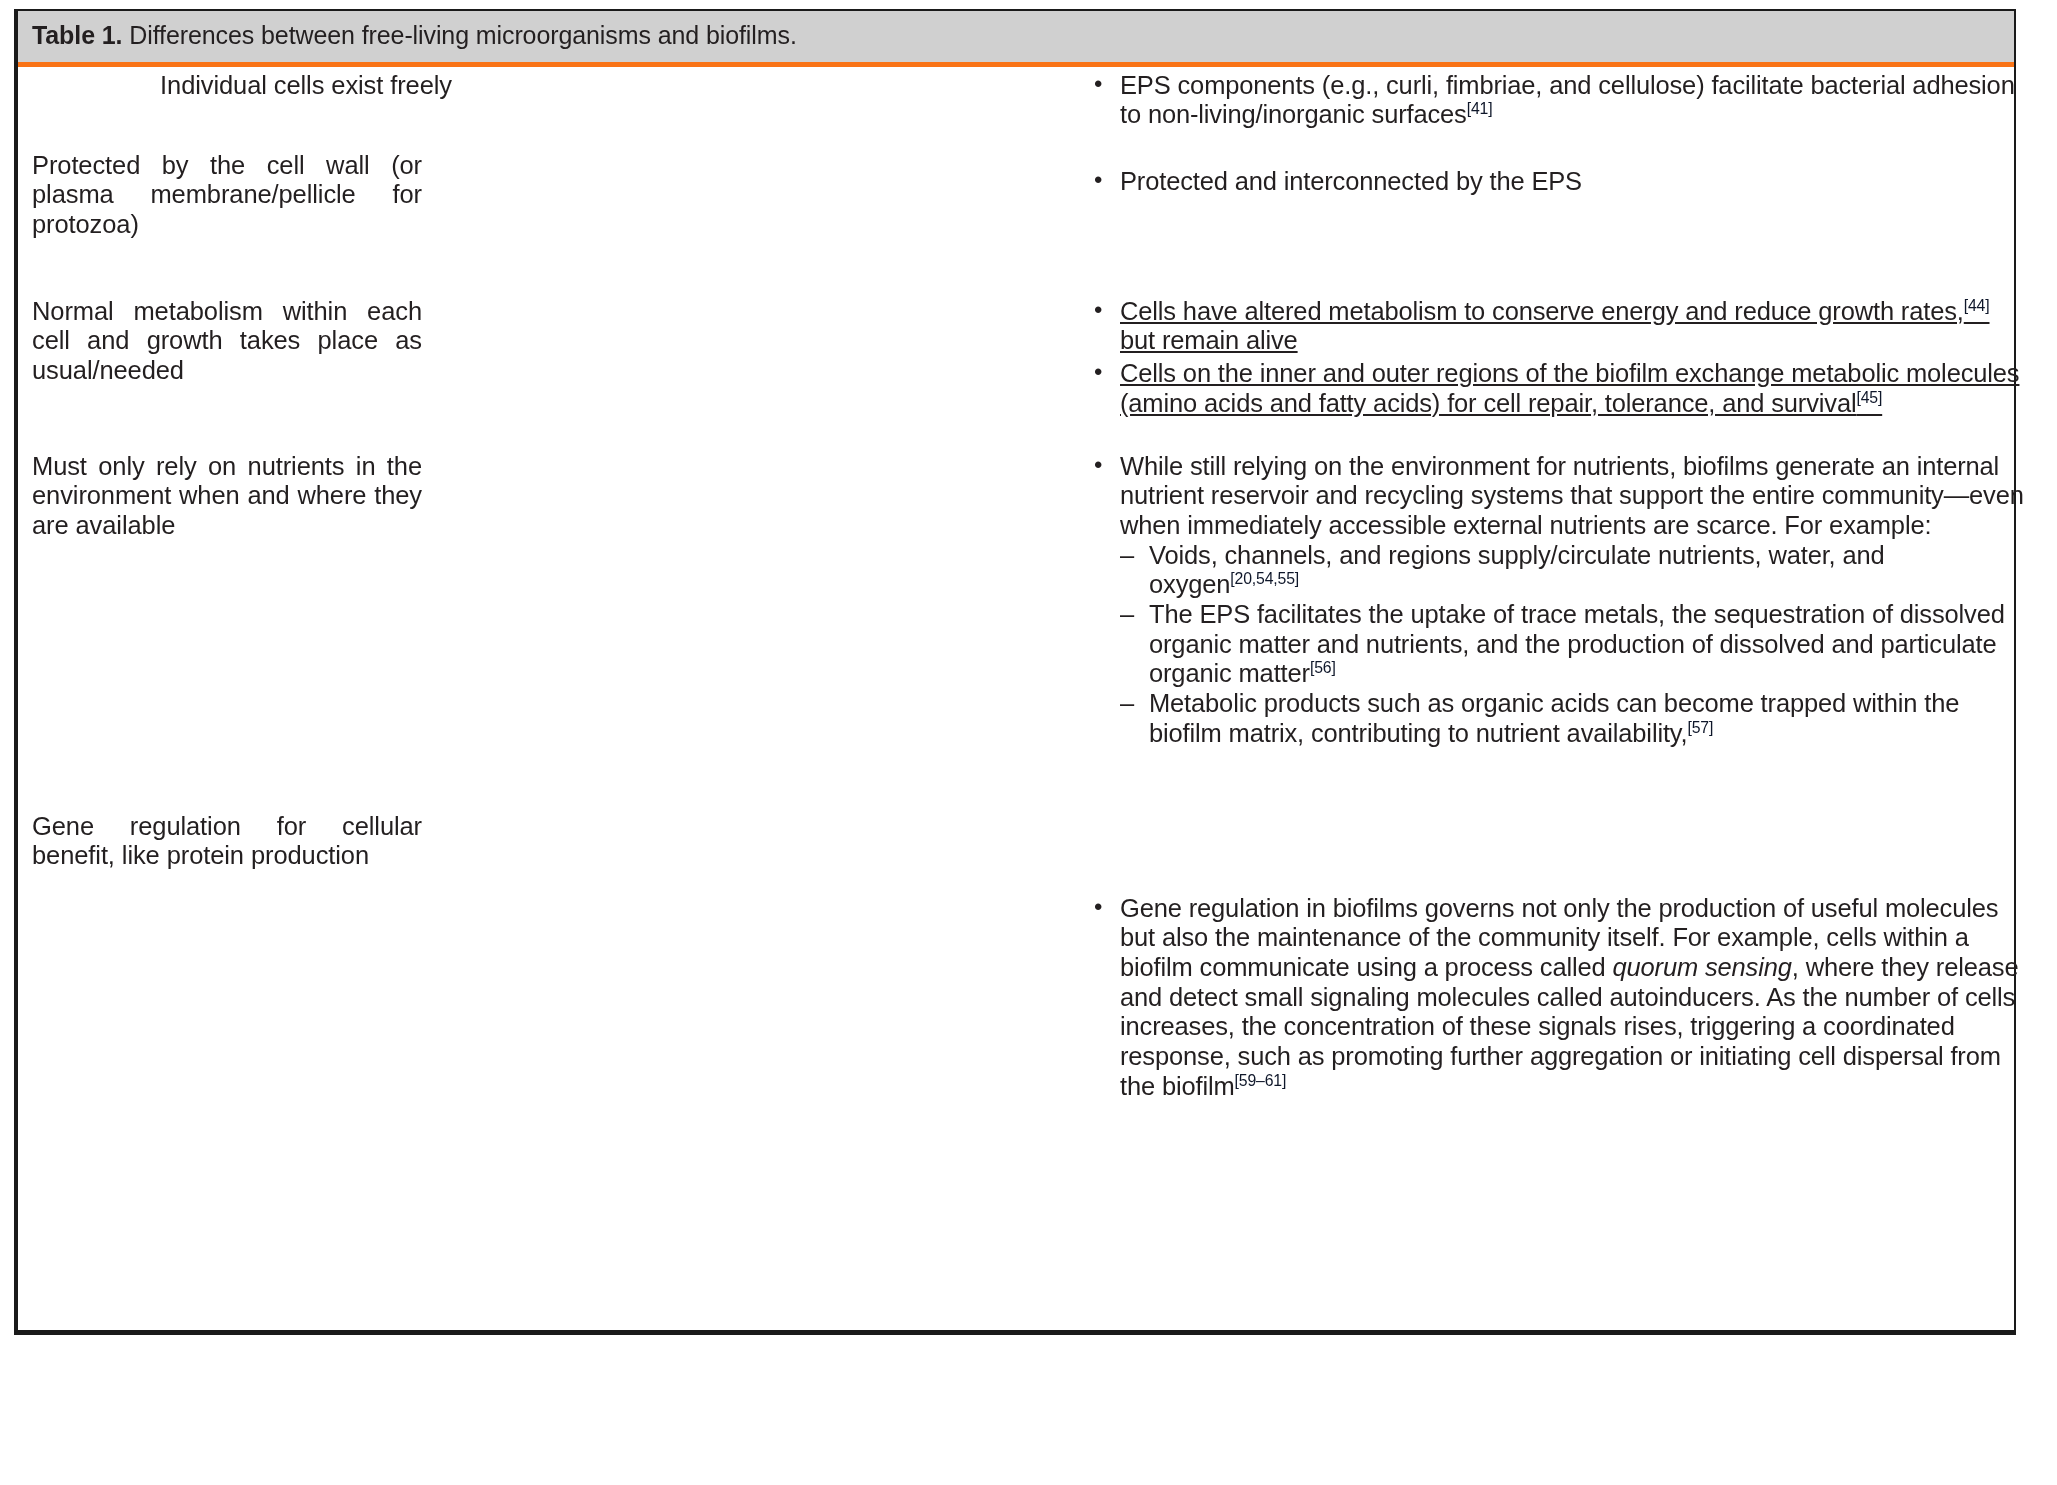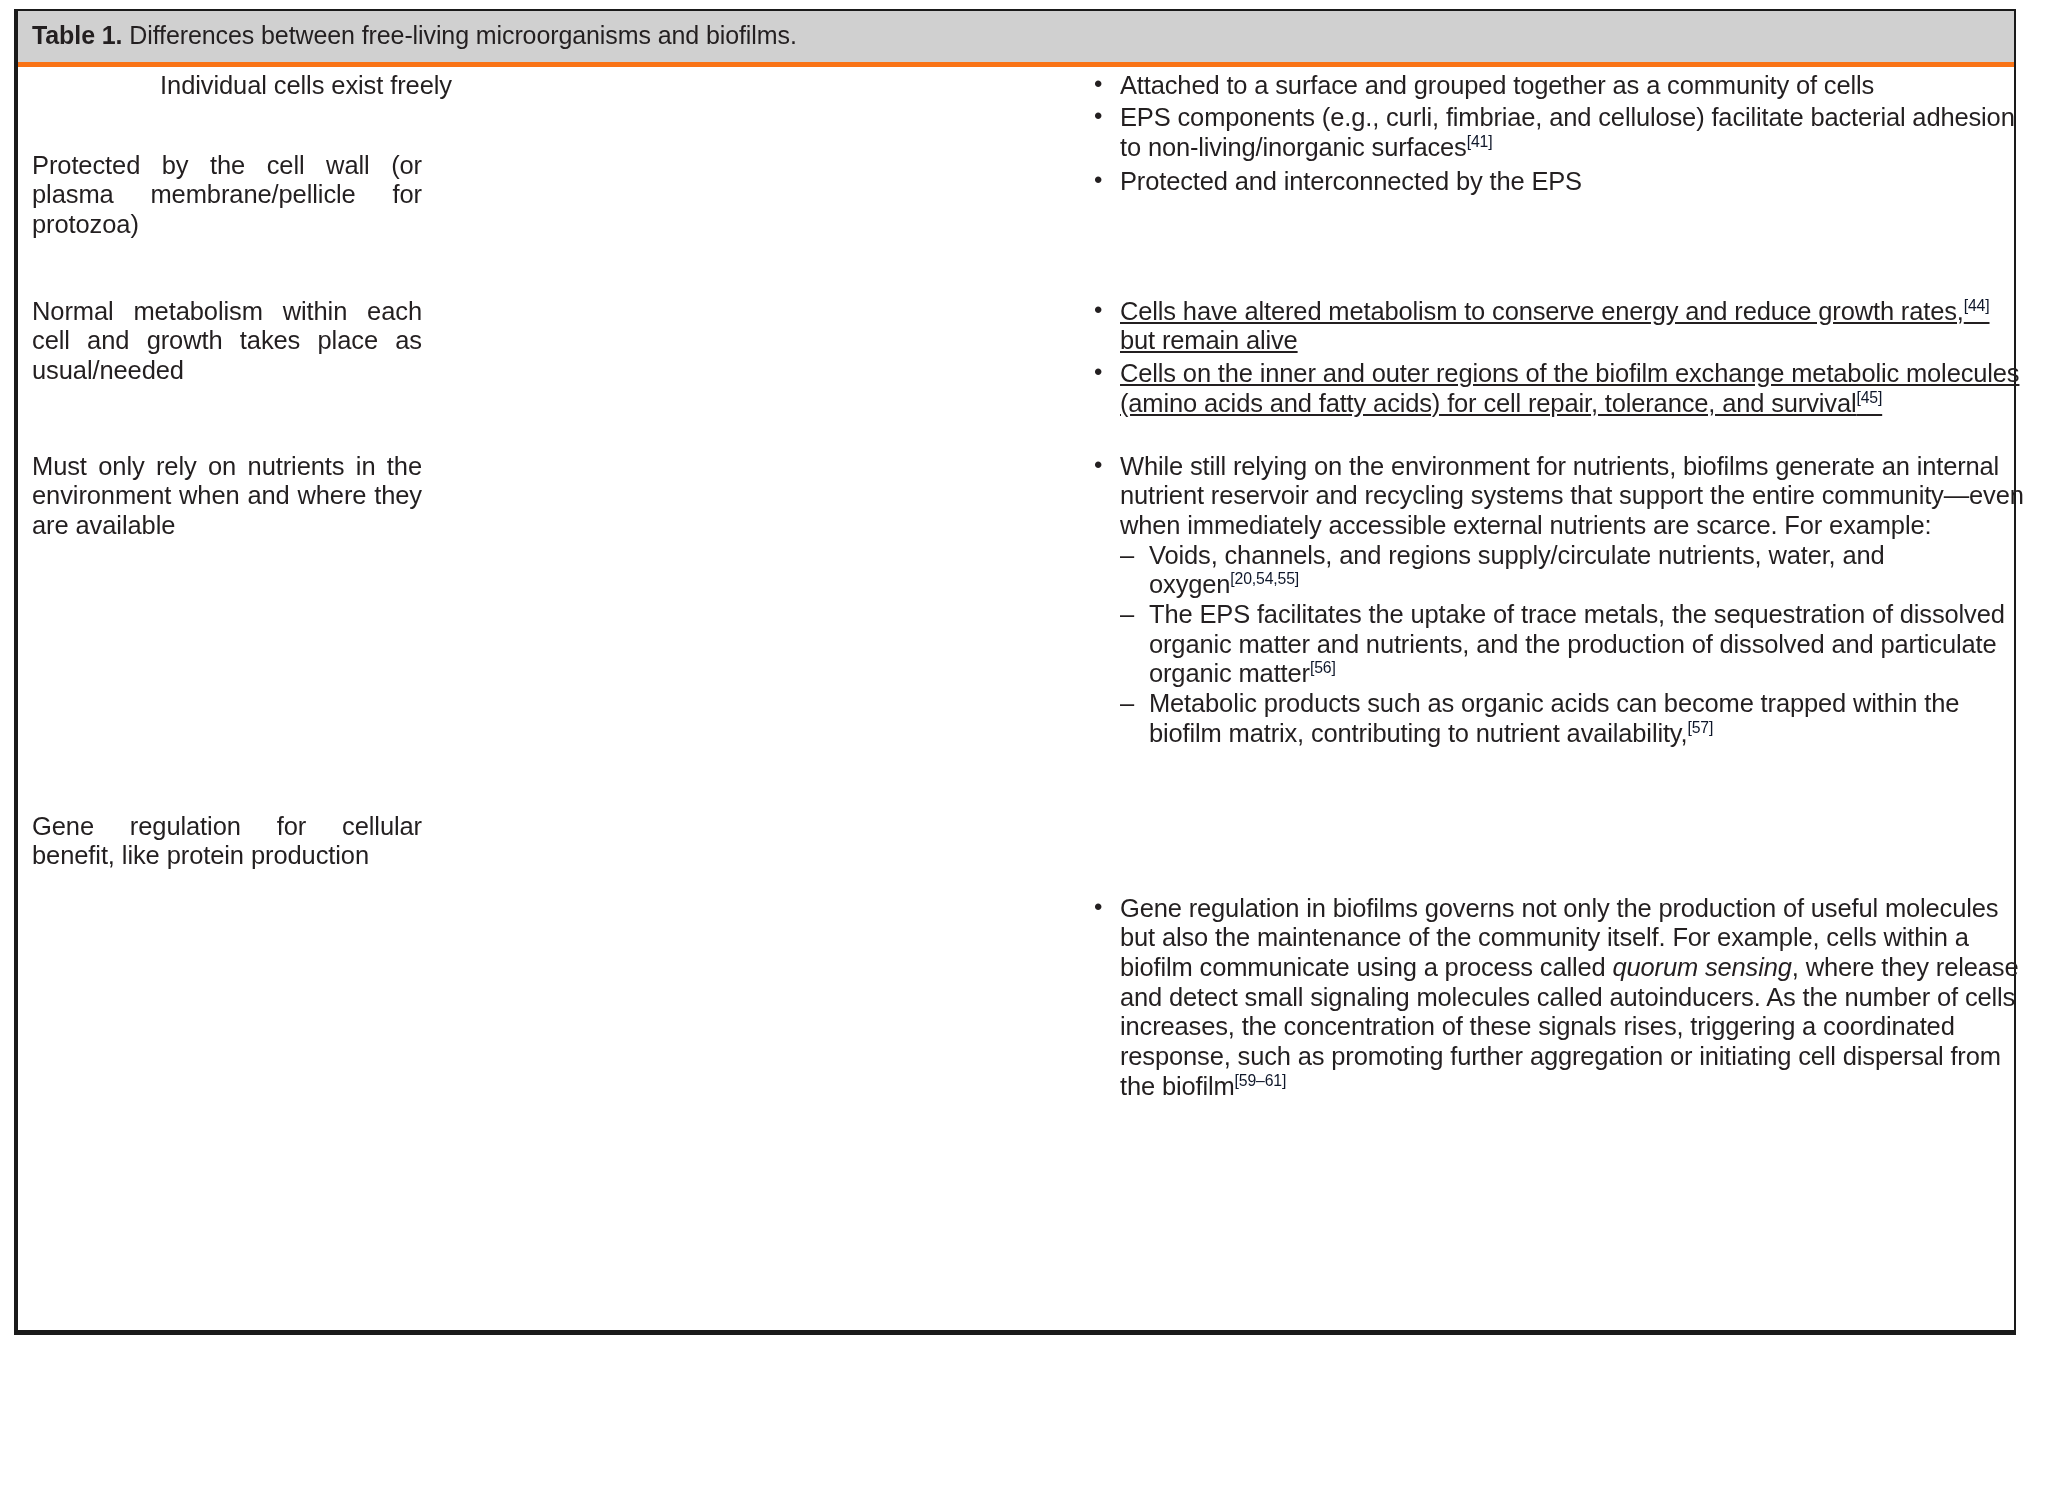--- a/index.html
+++ b/index.html
@@ -143,21 +143,20 @@
     <span class="lbl">Table 1.</span>
     <span>Differences between free-living microorganisms and biofilms.</span>
   </div>
 
 
   <div class="tbody">
 
     <div class="cell lcell nojust" style="top:4px;width:420px;">Individual cells exist freely</div>
     <div class="cell rcell" style="top:4px;">
       <ul class="blist">
-        <li><span>Attached to a surface and grouped together as a community of cells</span></li>
         <li><span>EPS components (e.g., curli, fimbriae, and cellulose) facilitate bacterial adhesion to non-living/inorganic surfaces</span><sup class="ref">[41]</sup></li>
       </ul>
     </div>
 
     <div class="cell lcell" style="top:84px;">Protected by the cell wall (or plasma membrane/pellicle for protozoa)</div>
     <div class="cell rcell" style="top:100px;">
       <ul class="blist">
         <li><span>Protected and interconnected by the EPS</span></li>
       </ul>
     </div>

